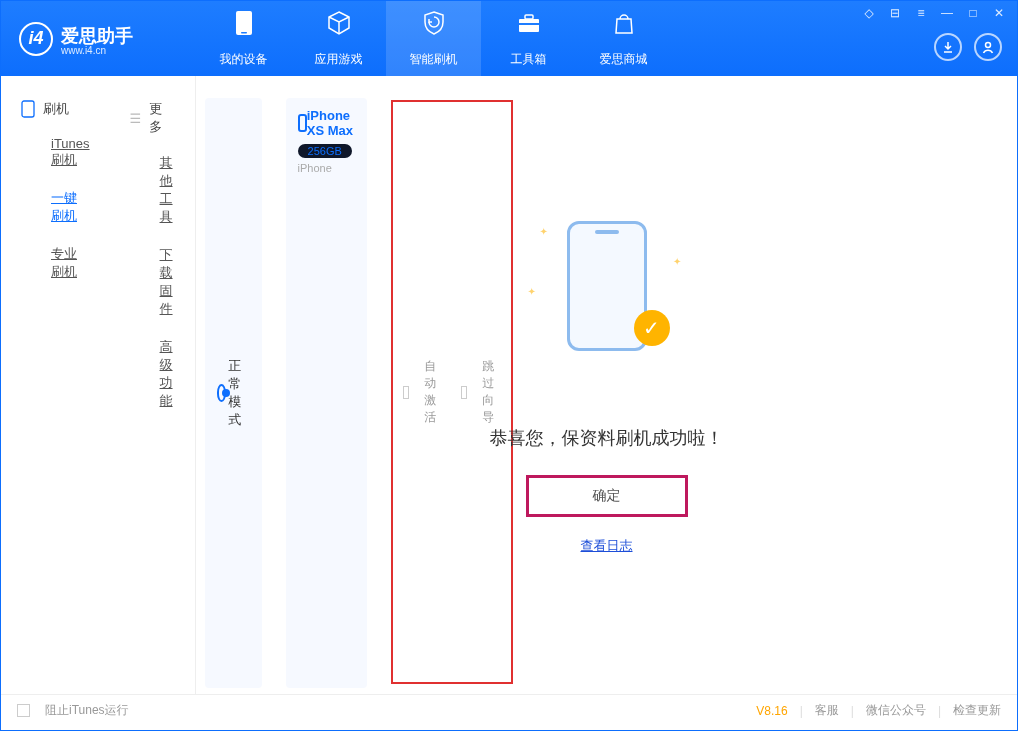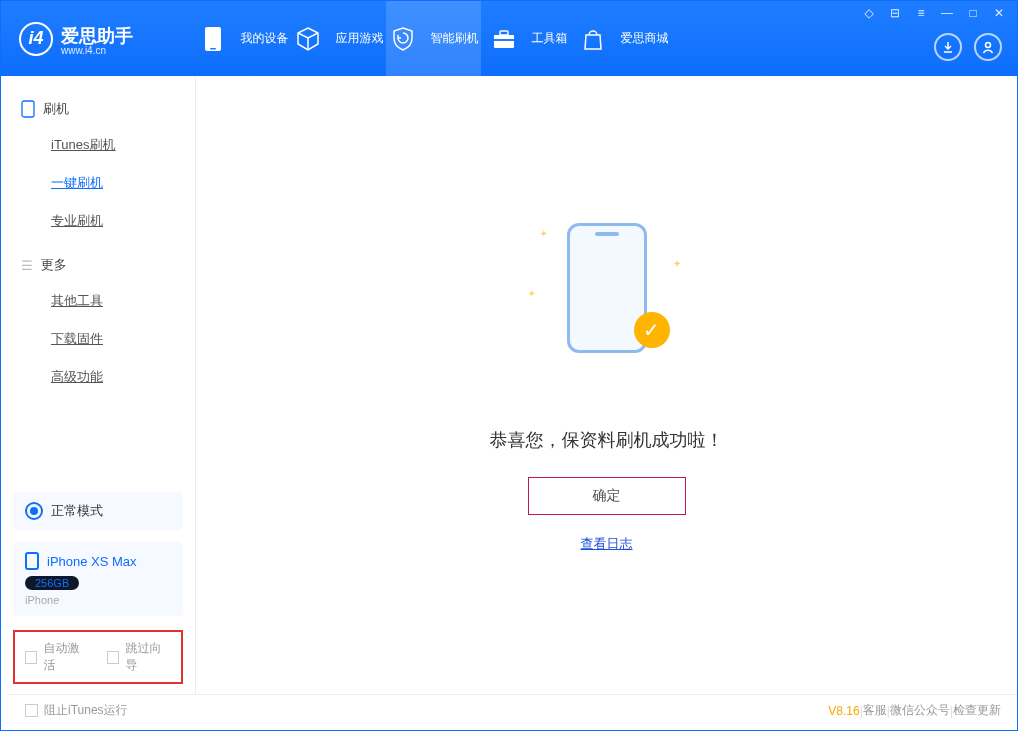--- a/index.html
+++ b/index.html
@@ -4,61 +4,61 @@
 <style>
 * { box-sizing: border-box; margin: 0; padding: 0; }
 body { font-family: "Microsoft YaHei", "PingFang SC", sans-serif; font-size: 13px; color: #333; background: #fff; width: 1018px; height: 731px; overflow: hidden; border: 1px solid #0d6efd; }
 .header { height: 75px; background: linear-gradient(to bottom, #1e7dff, #0d6efd); display: flex; align-items: center; color: #fff; position: relative; }
 .logo-area { display: flex; align-items: flex-end; padding: 0 18px; width: 195px; }
 .logo-circle { width: 34px; height: 34px; border-radius: 50%; border: 2px solid #fff; display: flex; align-items: center; justify-content: center; font-weight: bold; font-size: 18px; font-style: italic; }
 .logo-text { margin-left: 8px; }
 .logo-title { font-size: 18px; font-weight: bold; line-height: 1; }
 .logo-sub { font-size: 10px; opacity: .85; }
 .nav { display: flex; height: 100%; }
-.nav-item { width: 95px; display: flex; align-items: center; justify-content: center; cursor: pointer; position: relative; gap: 14px; }
+.nav-item { width: 95px; display: flex; flex-direction: column; align-items: center; justify-content: center; cursor: pointer; position: relative; gap: 14px; }
 .nav-item.active { background: rgba(255,255,255,.15); }
 .nav-icon { width: 28px; height: 28px; display: flex; align-items: center; justify-content: center; }
 .nav-label { font-size: 12px; }
 .window-icons-top { position: absolute; top: 5px; right: 10px; display: flex; gap: 10px; color: #fff; font-size: 12px; opacity: .85; }
 .window-icons-top span { cursor: pointer; width: 16px; text-align: center; }
 .header-right { position: absolute; right: 15px; bottom: 15px; display: flex; gap: 12px; }
 .circ-btn { width: 28px; height: 28px; border-radius: 50%; border: 2px solid rgba(255,255,255,.7); display: flex; align-items: center; justify-content: center; cursor: pointer; }
 .body { display: flex; height: 618px; }
-.sidebar { width: 195px; border-right: 1px solid #eee; padding-top: 16px; display: flex; flex-direction: column; }
+.sidebar { width: 195px; border-right: 1px solid #eee; padding-top: 16px; display: flex; flex-direction: row; }
 .side-group { margin-bottom: 8px; }
 .side-header { display: flex; align-items: center; gap: 8px; padding: 8px 20px; color: #444; font-size: 13px; font-weight: 500; }
 .side-items { }
 .side-item { padding: 10px 20px 10px 50px; color: #555; cursor: pointer; font-size: 13px; text-decoration: underline; }
 .side-item.active { color: #0d6efd; }
 .side-spacer { flex: 1; }
 .mode-card, .device-card { margin: 6px 12px; background: #f6f9ff; border-radius: 4px; padding: 10px 12px; }
-.mode-card { display: flex; align-items: center; gap: 8px; color: #333; font-size: 13px; }
+.mode-card { display: flex; align-items: center; gap: 2px; color: #333; font-size: 13px; }
 .mode-dot { width: 18px; height: 18px; border-radius: 50%; border: 2px solid #0d6efd; position: relative; }
 .mode-dot::after { content: ''; position: absolute; top: 3px; left: 3px; width: 8px; height: 8px; border-radius: 50%; background: #0d6efd; }
 .device-card { }
-.device-name { color: #0d6efd; font-weight: 400; font-size: 13px; display: flex; align-items: center; gap: 8px; }
+.device-name { color: #0d6efd; font-weight: 700; font-size: 13px; display: flex; align-items: center; }
 .phone-ic { width: 14px; height: 18px; border: 2px solid #0d6efd; border-radius: 3px; display: inline-block; }
 .device-cap { display: inline-block; background: #0f172a; color: #0d6efd; border-radius: 10px; padding: 1px 10px; font-size: 11px; margin-top: 6px; }
 .device-type { color: #aaa; font-size: 11px; margin-top: 4px; }
 .checkbox-row { margin: 8px 12px 10px; display: flex; gap: 18px; border: 2px solid #e03030; padding: 8px 10px; }
-.cb { display: flex; align-items: center; gap: 6px; color: #999; font-size: 12px; cursor: pointer; }
+.cb { display: flex; align-items: center; gap: 15px; color: #999; font-size: 12px; cursor: pointer; }
 .cb-box { width: 13px; height: 13px; border: 1px solid #ccc; background: #fff; }
 .main { flex: 1; display: flex; flex-direction: column; align-items: center; justify-content: center; }
 .illus { position: relative; width: 170px; height: 140px; margin-bottom: 30px; }
 .phone-outline { width: 80px; height: 130px; border: 3px solid #8dbbee; border-radius: 12px; position: absolute; left: 50%; top: 5px; transform: translateX(-50%); background: #f4f9ff; }
 .phone-outline::before { content:''; position:absolute; top:6px; left:50%; transform:translateX(-50%); width:24px; height:4px; background:#8dbbee; border-radius:2px; }
 .check-b { position: absolute; right: 22px; bottom: 10px; width: 36px; height: 36px; border-radius: 50%; background: #ffb400; display: flex; align-items: center; justify-content: center; color: #fff; font-size: 20px; }
 .sparkle { position: absolute; color: #ffd36e; font-size: 10px; }
 .sp1 { top: 10px; left: 18px; } .sp2 { top: 70px; left: 6px; } .sp3 { top: 40px; right: 10px; }
 .success-msg { font-size: 18px; color: #333; margin-bottom: 25px; margin-top: 40px; }
-.confirm-btn { border: 1px solid #be185d; background: #fff; padding: 9px 64px; font-size: 14px; color: #555; cursor: pointer; margin-bottom: 20px; }
+.confirm-btn { border: 3px solid #be185d; background: #fff; padding: 9px 64px; font-size: 14px; color: #555; cursor: pointer; margin-bottom: 20px; }
 .log-link { color: #1d4ed8; font-size: 13px; cursor: pointer; text-decoration: underline; }
-.footer { height: 32px; border-top: 1px solid #eee; display: flex; align-items: center; padding: 0 16px; font-size: 12px; color: #999; margin-left: 8px; }
+.footer { height: 32px; border-top: 1px solid #eee; display: flex; align-items: center; padding: 0 16px; font-size: 12px; color: #999; }
 .footer .cb { color: #999; }
-.footer-right { margin-left: auto; display: flex; align-items: center; }
+.footer-right { margin-left: auto; display: flex; align-items: center; gap: 12px; }
 .f-divider { color: #ddd; }
 .f-link { color: #999; cursor: pointer; }
 </style>
 </head>
 <body>
 
 <div class="header">
   <div class="logo-area">
     <div class="logo-circle">i4</div>
     <div class="logo-text">

